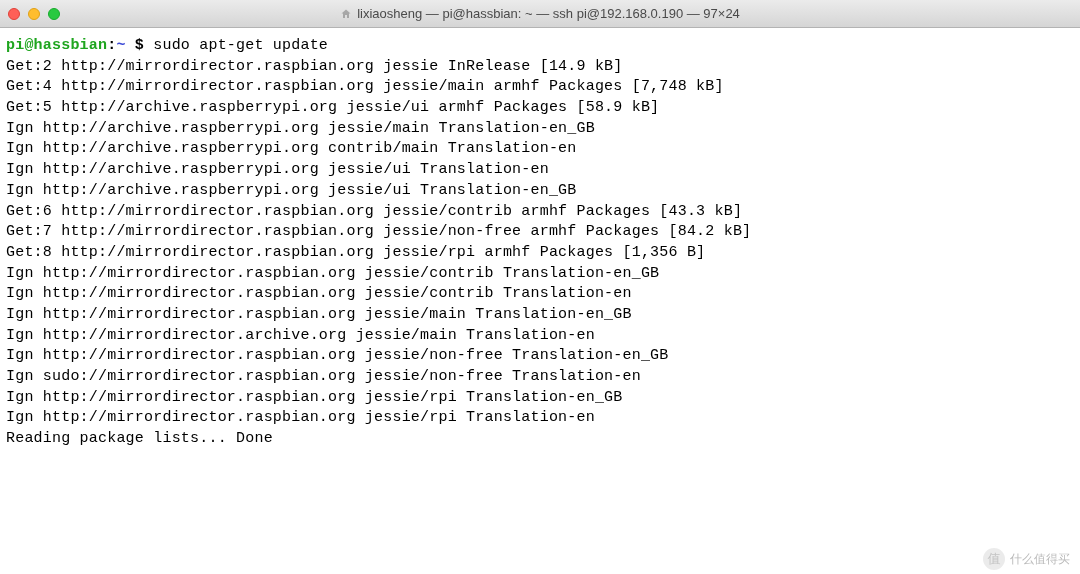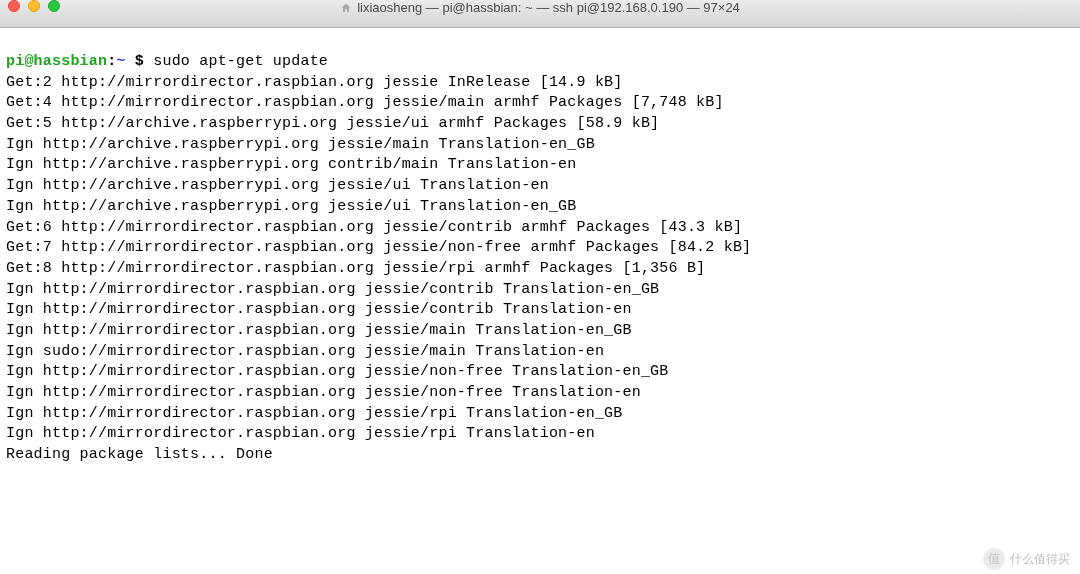--- a/index.html
+++ b/index.html
@@ -14,21 +14,21 @@
       width: 1080px;
       height: 574px;
       overflow: hidden;
       position: relative;
     }
     .titlebar {
       height: 28px;
       background: linear-gradient(to bottom, #ebebeb, #d5d5d5);
       border-bottom: 1px solid #b3b3b3;
       display: flex;
-      align-items: flex-start;
+      align-items: center;
       padding: 0 8px;
       position: relative;
     }
     .window-controls {
       display: flex;
       gap: 8px;
       align-items: center;
     }
     .window-btn {
       width: 12px;
@@ -52,21 +52,21 @@
       justify-content: center;
       gap: 5px;
       pointer-events: none;
     }
     .home-icon {
       width: 12px;
       height: 12px;
       opacity: 0.55;
     }
     .terminal {
-      padding: 24px 6px;
+      padding: 8px 6px;
       line-height: 1.38;
       letter-spacing: 0.2px;
       color: #000000;
       background: #ffffff;
     }
     .line {
       white-space: pre;
       font-family: Menlo, Monaco, "Courier New", monospace;
     }
     .prompt-user { color: #1fa51f; font-weight: bold; }
@@ -132,23 +132,23 @@
       <div class="line">Ign http://archive.raspberrypi.org jessie/main Translation-en_GB</div>
       <div class="line">Ign http://archive.raspberrypi.org contrib/main Translation-en</div>
       <div class="line">Ign http://archive.raspberrypi.org jessie/ui Translation-en</div>
       <div class="line">Ign http://archive.raspberrypi.org jessie/ui Translation-en_GB</div>
       <div class="line">Get:6 http://mirrordirector.raspbian.org jessie/contrib armhf Packages [43.3 kB]</div>
       <div class="line">Get:7 http://mirrordirector.raspbian.org jessie/non-free armhf Packages [84.2 kB]</div>
       <div class="line">Get:8 http://mirrordirector.raspbian.org jessie/rpi armhf Packages [1,356 B]</div>
       <div class="line">Ign http://mirrordirector.raspbian.org jessie/contrib Translation-en_GB</div>
       <div class="line">Ign http://mirrordirector.raspbian.org jessie/contrib Translation-en</div>
       <div class="line">Ign http://mirrordirector.raspbian.org jessie/main Translation-en_GB</div>
-      <div class="line">Ign sudo://mirrordirector.raspbian.org jessie/main Translation-en</div>
+      <div class="line">Ign http://mirrordirector.archive.org jessie/main Translation-en</div>
       <div class="line">Ign http://mirrordirector.raspbian.org jessie/non-free Translation-en_GB</div>
-      <div class="line">Ign http://mirrordirector.raspbian.org jessie/non-free Translation-en</div>
+      <div class="line">Ign sudo://mirrordirector.raspbian.org jessie/non-free Translation-en</div>
       <div class="line">Ign http://mirrordirector.raspbian.org jessie/rpi Translation-en_GB</div>
       <div class="line">Ign http://mirrordirector.raspbian.org jessie/rpi Translation-en</div>
       <div class="line">Reading package lists... Done</div>
     </div>
 </div>
 
 <div class="watermark">
   <span class="watermark-icon">值</span>
   <span>什么值得买</span>
 </div>

